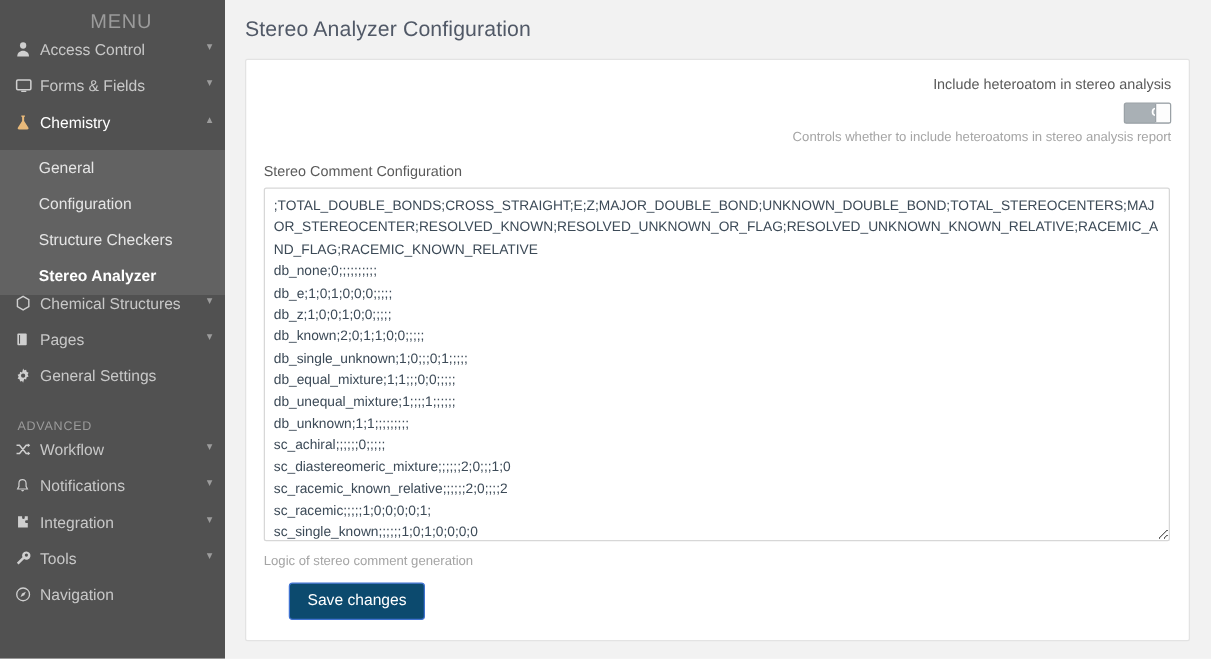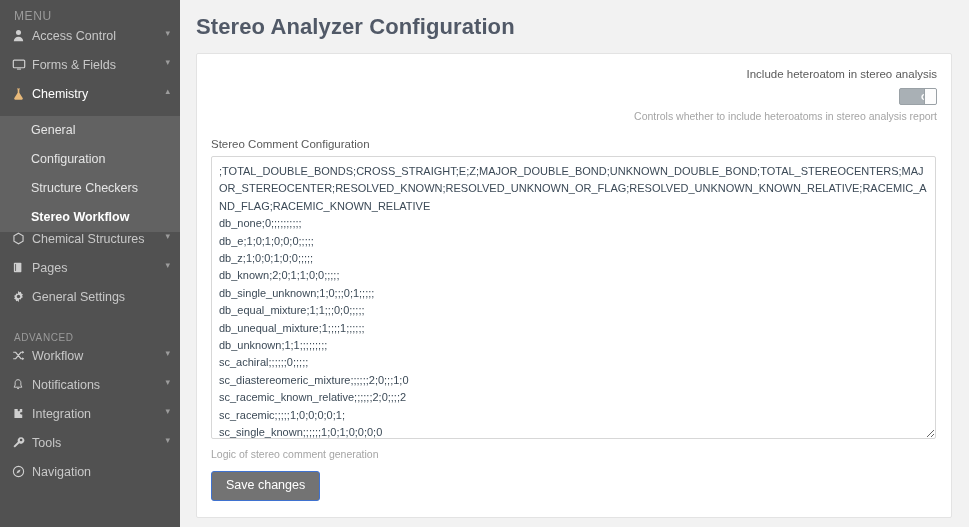--- a/index.html
+++ b/index.html
@@ -24,24 +24,25 @@
   .sidebar {
     width: 180px;
     min-width: 180px;
     height: 527px;
     background: #515151;
     overflow: hidden;
     position: relative;
   }
   .menu-caption {
     color: #9b9b9b;
-    font-size: 12px;
+    font-size: 16px;
     letter-spacing: 0.6px;
     padding: 9px 0 6px 14px;
     font-weight: 400;
+    text-align: center;
   }
   .nav-item {
     display: flex;
     align-items: flex-start;
     height: 29px;
     padding: 0 10px 0 12px;
     color: #c8c8c8;
     font-size: 12.5px;
     cursor: pointer;
     box-sizing: border-box;
@@ -100,23 +101,23 @@
 
   
   .main {
     flex: 1;
     height: 527px;
     background: #f2f2f2;
     overflow: hidden;
     position: relative;
   }
   .page-title {
-    font-size: 22px;
+    font-size: 17px;
     color: #515967;
-    font-weight: bold;
+    font-weight: normal;
     margin: 0;
     padding: 14px 0 0 16px;
     letter-spacing: 0.1px;
   }
   .panel {
     margin: 13px 17px 0 16px;
     background: #ffffff;
     border: 1px solid #e3e3e3;
     border-radius: 2px;
     padding: 14px 14px 16px 14px;
@@ -184,29 +185,30 @@
     padding: 6px 8px 6px 7px;
     resize: both;
     outline: none;
     overflow: hidden;
     white-space: pre-wrap;
     word-break: break-all;
   }
   .btn-save {
     margin-top: 11px;
     display: inline-block;
-    background: #737373;
+    background: #0c4a6e;
     border: 1px solid #3f72d0;
     color: #ffffff;
     font-size: 12.5px;
     font-family: "Liberation Sans", sans-serif;
     padding: 7px 14px 8px 14px;
     border-radius: 3px;
     cursor: pointer;
     line-height: 1;
+    margin-left: 20px;
   }
 </style>
 </head>
 <body>
 
 <div class="app">
 
   <nav class="sidebar">
 
     <div class="menu-caption">MENU</div>
@@ -240,21 +242,21 @@
           </svg>
       </span>
       <span class="lbl">Chemistry</span>
       <span class="chev">▴</span>
     </div>
 
     <div class="submenu">
       <div class="sub-item">General</div>
       <div class="sub-item">Configuration</div>
       <div class="sub-item">Structure Checkers</div>
-      <div class="sub-item selected">Stereo Workflow</div>
+      <div class="sub-item selected">Stereo Analyzer</div>
     </div>
 
     <div class="nav-item">
       <span class="ico">
         <svg width="13" height="13" viewBox="0 0 16 16">
             <path d="M8 1.4l5.6 3.2v6.8L8 14.6 2.4 11.4V4.6z" fill="none" stroke="currentColor" stroke-width="1.4"></path>
           </svg>
       </span>
       <span class="lbl">Chemical Structures</span>
       <span class="chev">▾</span>

